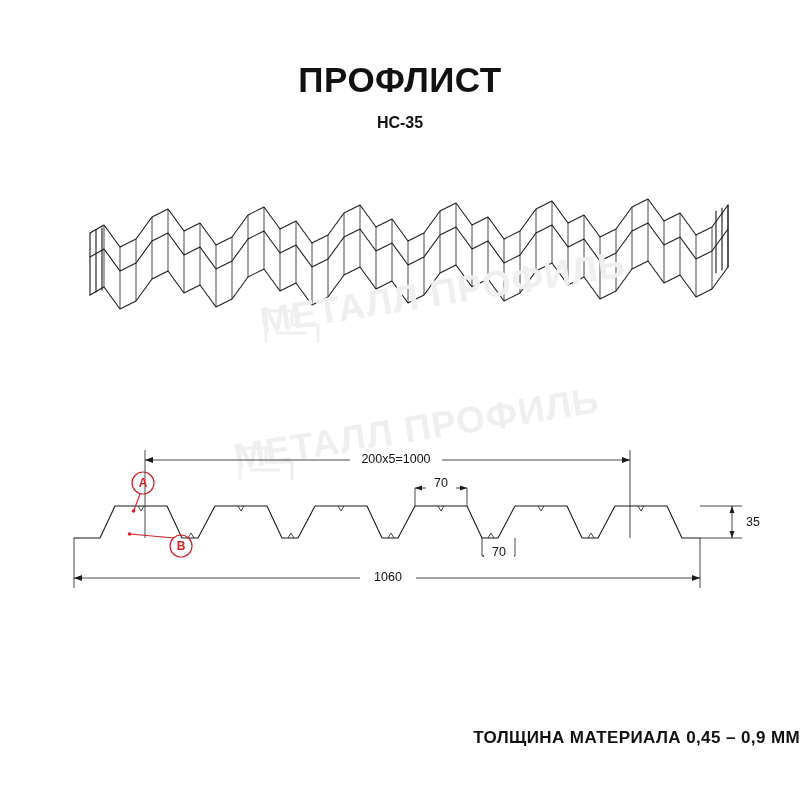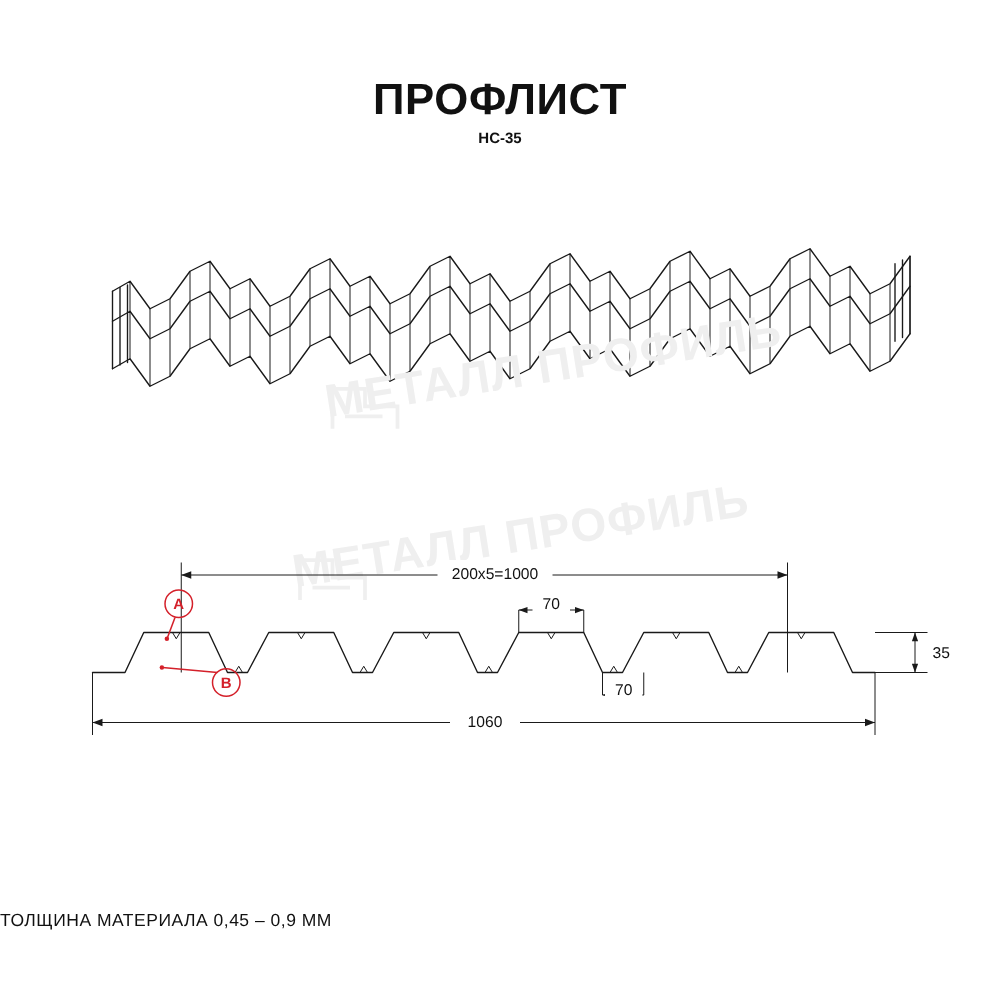--- a/index.html
+++ b/index.html
@@ -28,22 +28,22 @@
     text-align: center;
   }
   .title {
     font-size: 35px;
     font-weight: bold;
     letter-spacing: 0.5px;
     color: #111111;
     line-height: 1.05;
   }
   .subtitle {
-    margin-top: 4px;
-    font-size: 12px;
+    margin-top: 15px;
+    font-size: 16px;
     font-weight: bold;
     color: #111111;
   }
   .iso-wrap {
     position: absolute;
     top: 195px;
     left: 60px;
     width: 690px;
     height: 160px;
   }
@@ -77,23 +77,23 @@
   }
   .wm-logo {
     position: absolute;
     pointer-events: none;
   }
   .footer {
     position: absolute;
     top: 728px;
     left: 0;
     width: 800px;
-    text-align: left;
-    font-size: 14px;
-    font-weight: normal;
+    text-align: right;
+    font-size: 17px;
+    font-weight: bold;
     letter-spacing: 0.4px;
     color: #111111;
   }
   svg { display: block; }
   .ln { fill: none; stroke: #1a1a1a; stroke-width: 1.1; stroke-linejoin: round; stroke-linecap: round; }
   .ln-thin { fill: none; stroke: #1a1a1a; stroke-width: 0.8; }
   .dim { fill: none; stroke: #1a1a1a; stroke-width: 0.8; }
   .dim-txt { font-family: "Liberation Sans", sans-serif; font-size: 12.5px; fill: #111111; }
   .callout { fill: none; stroke: #d4202a; stroke-width: 1.2; }
   .callout-txt { font-family: "Liberation Sans", sans-serif; font-size: 12px; fill: #d4202a; font-weight: bold; }

